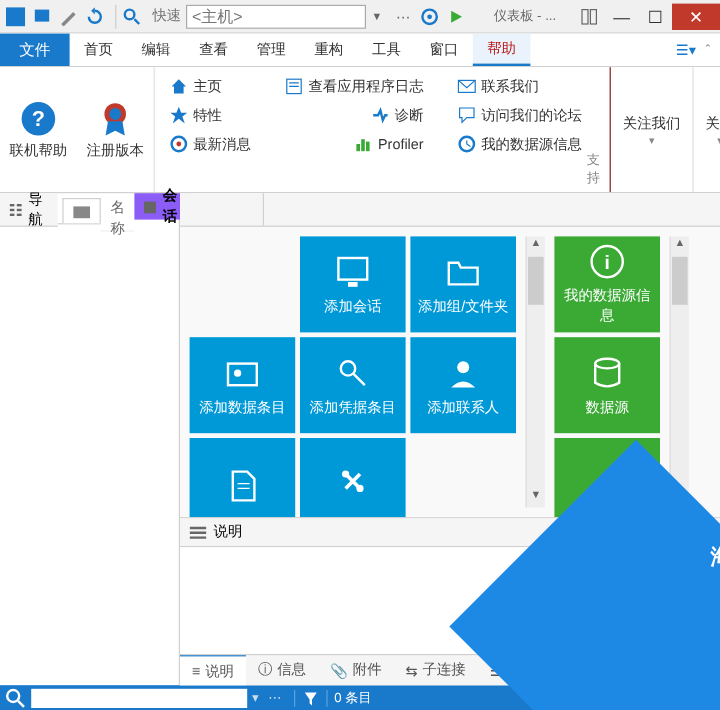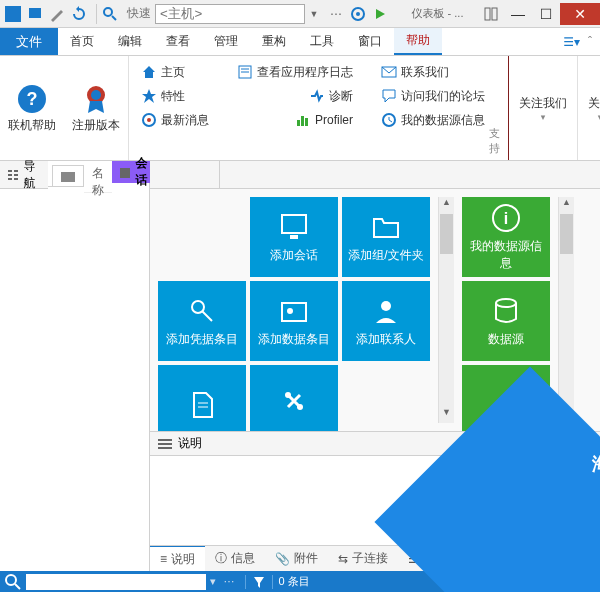--- a/index.html
+++ b/index.html
@@ -286,31 +286,31 @@
             <span>添加会话</span>
           </div>
         <div class="tile">
             <svg class="tile-icon">
               <path d="M4 8 L12 8 L14 12 L28 12 L28 26 L4 26 Z" fill="none" stroke="#fff" stroke-width="2"></path>
             </svg>
             <span>添加组/文件夹</span>
           </div>
         <div class="tile">
             <svg class="tile-icon">
+              <rect x="4" y="8" width="24" height="18" fill="none" stroke="#fff" stroke-width="2"></rect>
+              <circle cx="12" cy="16" r="3" fill="#fff"></circle>
+            </svg>
+            <span>添加数据条目</span>
+          </div>
+        <div class="tile">
+            <svg class="tile-icon">
               <circle cx="12" cy="12" r="6" fill="none" stroke="#fff" stroke-width="2"></circle>
               <line x1="16" y1="16" x2="26" y2="26" stroke="#fff" stroke-width="2"></line>
             </svg>
             <span>添加凭据条目</span>
-          </div>
-        <div class="tile">
-            <svg class="tile-icon">
-              <rect x="4" y="8" width="24" height="18" fill="none" stroke="#fff" stroke-width="2"></rect>
-              <circle cx="12" cy="16" r="3" fill="#fff"></circle>
-            </svg>
-            <span>添加数据条目</span>
           </div>
         <div class="tile">
             <svg class="tile-icon">
               <circle cx="16" cy="11" r="5" fill="#fff"></circle>
               <path d="M6 28 Q16 18 26 28 Z" fill="#fff"></path>
             </svg>
             <span>添加联系人</span>
           </div>
         <div class="tile">
             <svg class="tile-icon">

